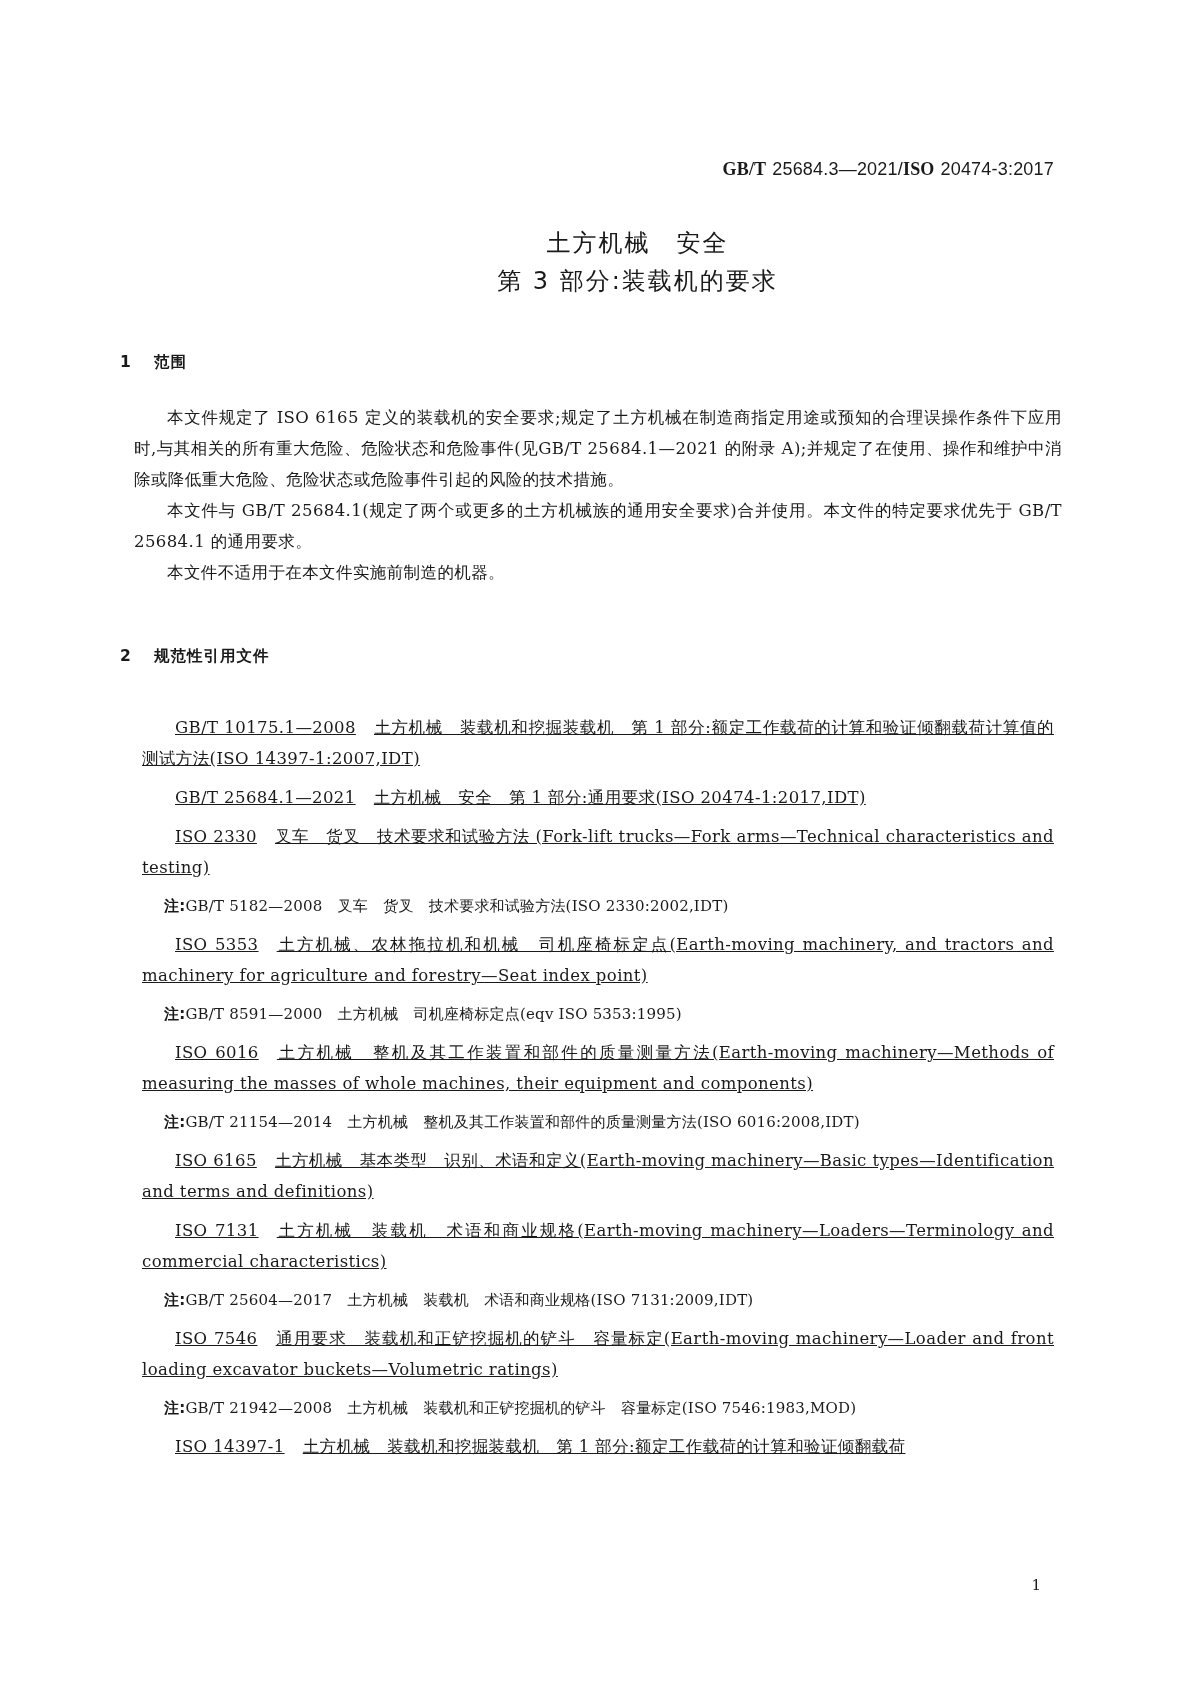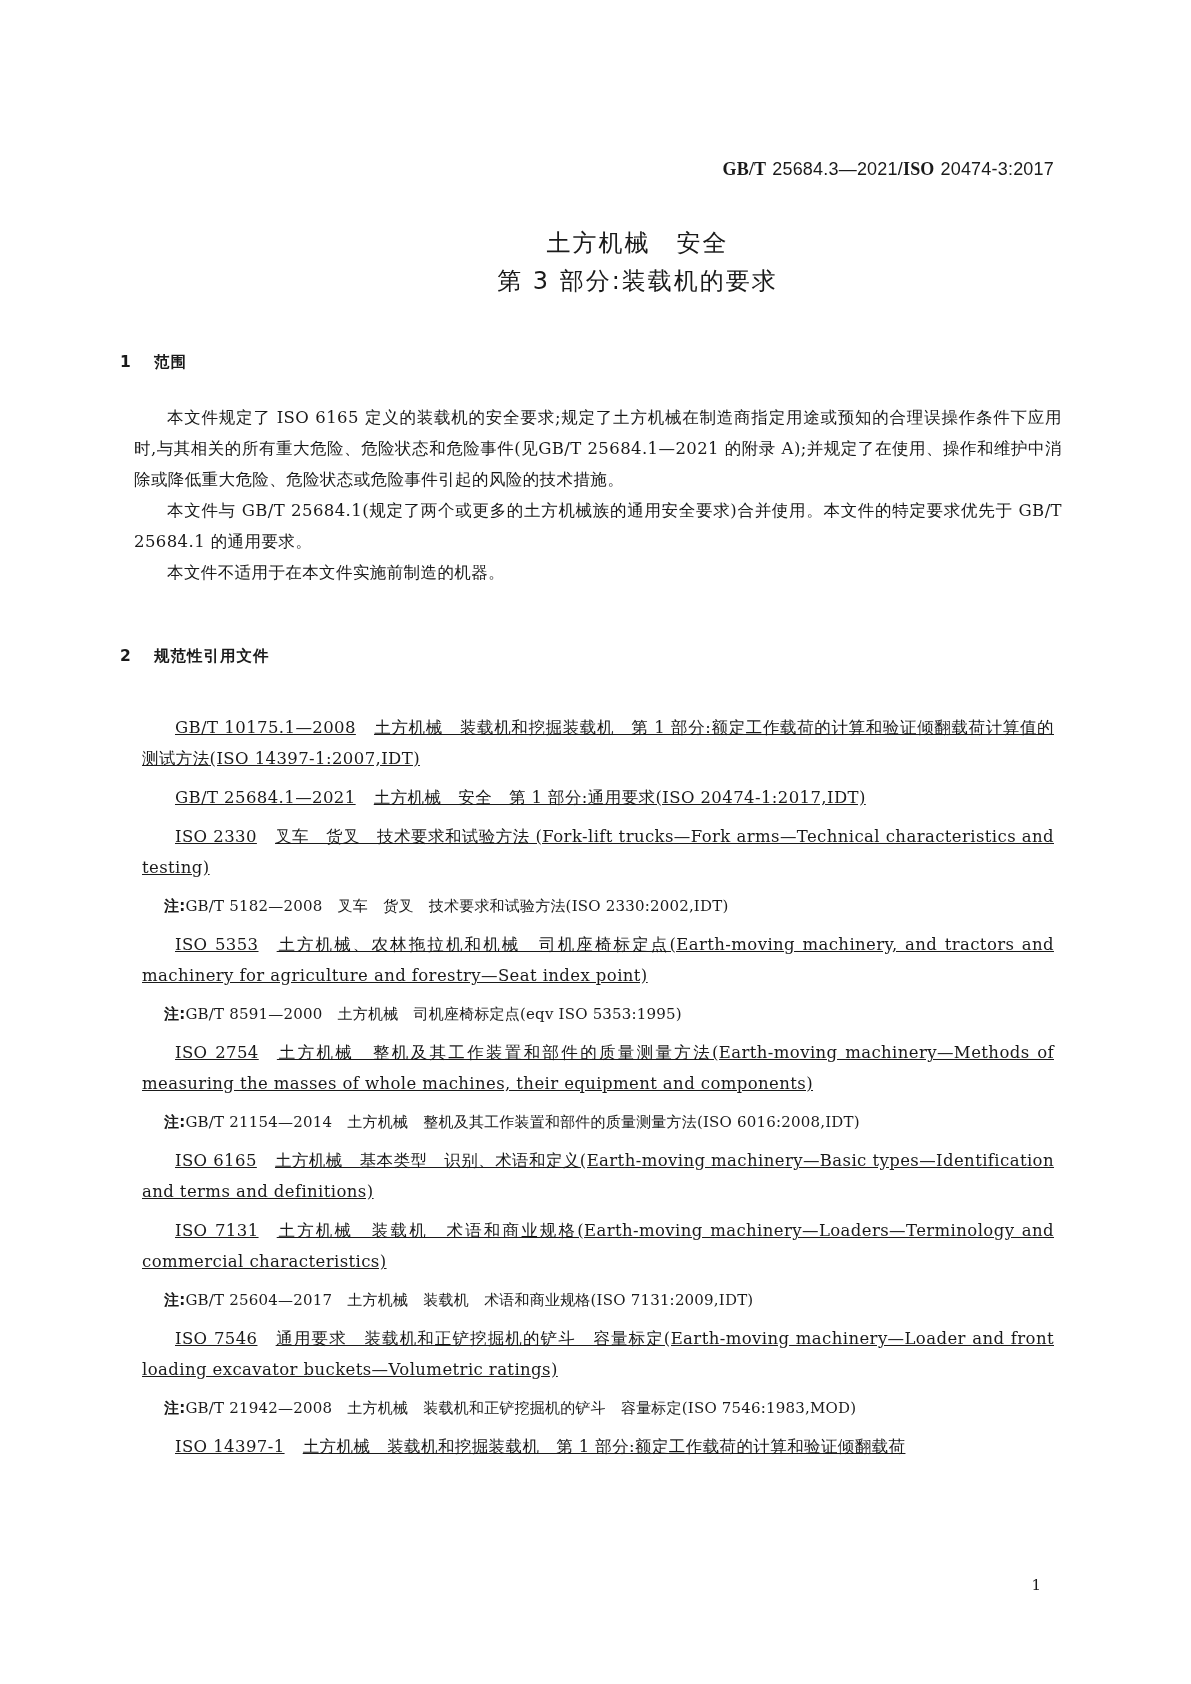--- a/index.html
+++ b/index.html
@@ -89,21 +89,21 @@
   </p>
 
   <p class="ref">
     <span>ISO 5353</span><span class="gap"></span><span>土方机械、农林拖拉机和机械　司机座椅标定点(Earth-moving machinery, and tractors and machinery for agriculture and forestry—Seat index point)</span>
   </p>
   <p class="note">
     <span class="note-label">注:</span><span>GB/T 8591—2000　土方机械　司机座椅标定点(eqv ISO 5353:1995)</span>
   </p>
 
   <p class="ref">
-    <span>ISO 2754</span><span class="gap"></span><span>土方机械　整机及其工作装置和部件的质量测量方法(Earth-moving machinery—Methods of measuring the masses of whole machines, their equipment and components)</span>
+    <span>ISO 6016</span><span class="gap"></span><span>土方机械　整机及其工作装置和部件的质量测量方法(Earth-moving machinery—Methods of measuring the masses of whole machines, their equipment and components)</span>
   </p>
   <p class="note">
     <span class="note-label">注:</span><span>GB/T 21154—2014　土方机械　整机及其工作装置和部件的质量测量方法(ISO 6016:2008,IDT)</span>
   </p>
 
   <p class="ref">
     <span>ISO 6165</span><span class="gap"></span><span>土方机械　基本类型　识别、术语和定义(Earth-moving machinery—Basic types—Identification and terms and definitions)</span>
   </p>
 
   <p class="ref">

